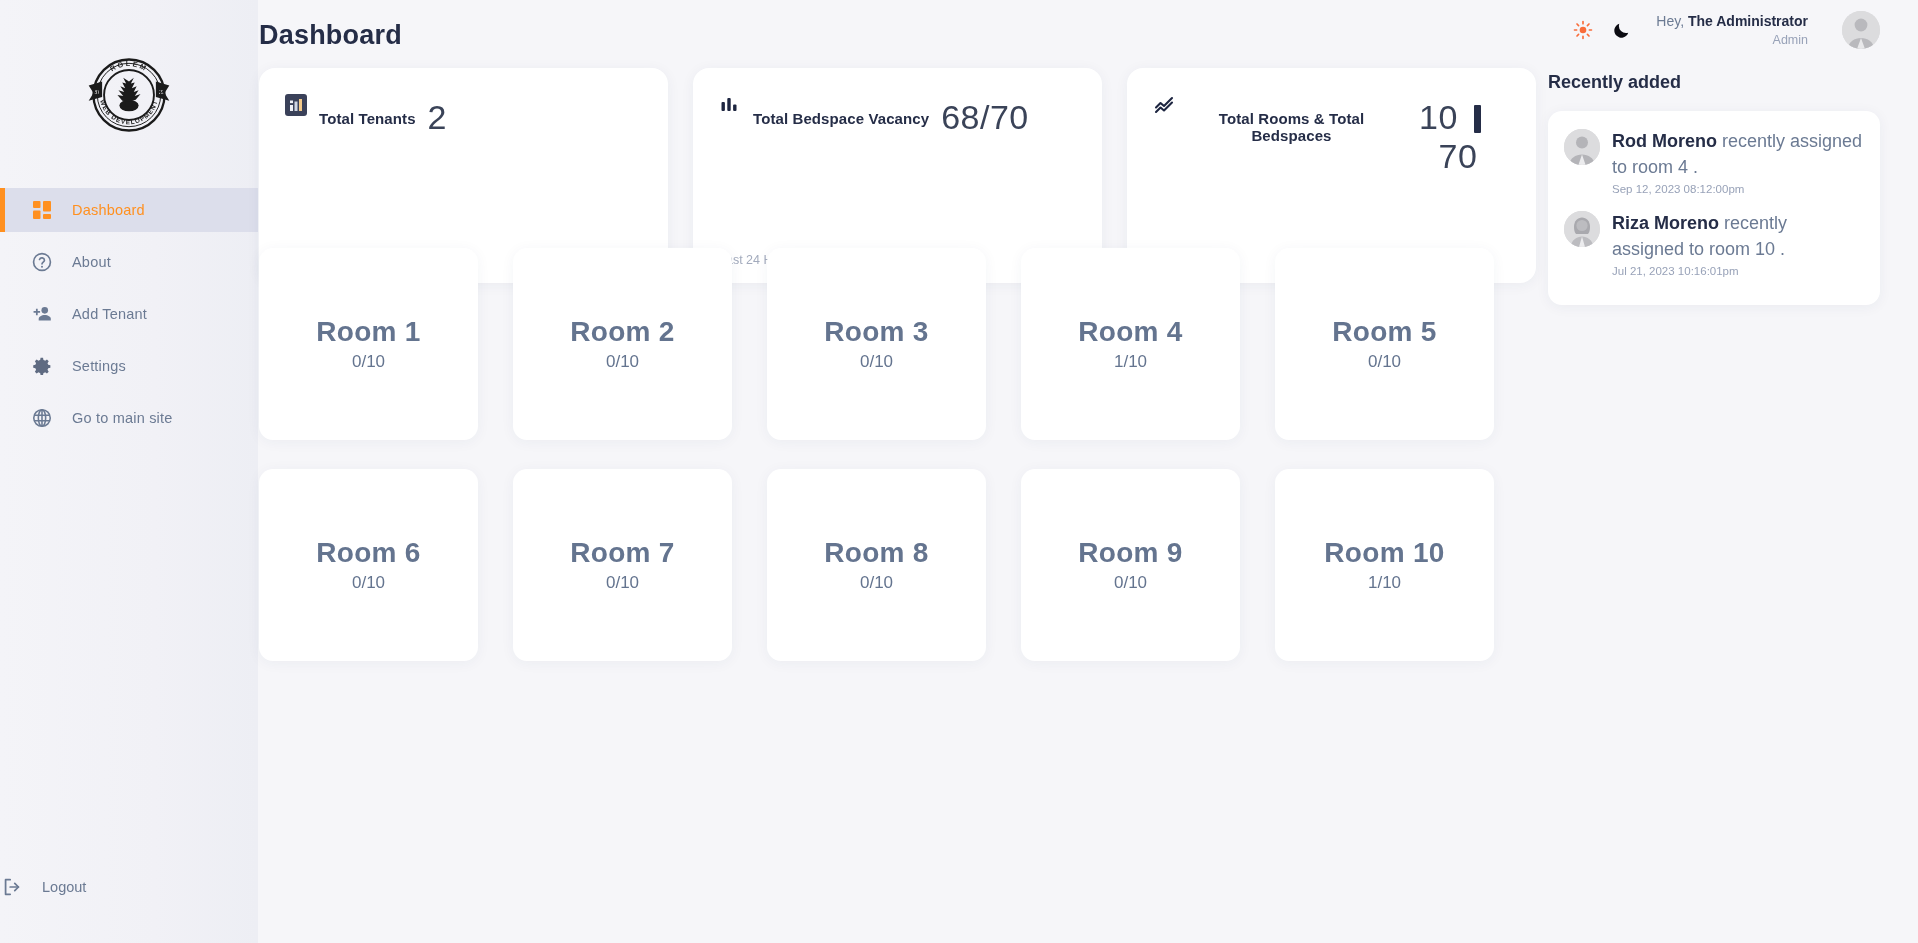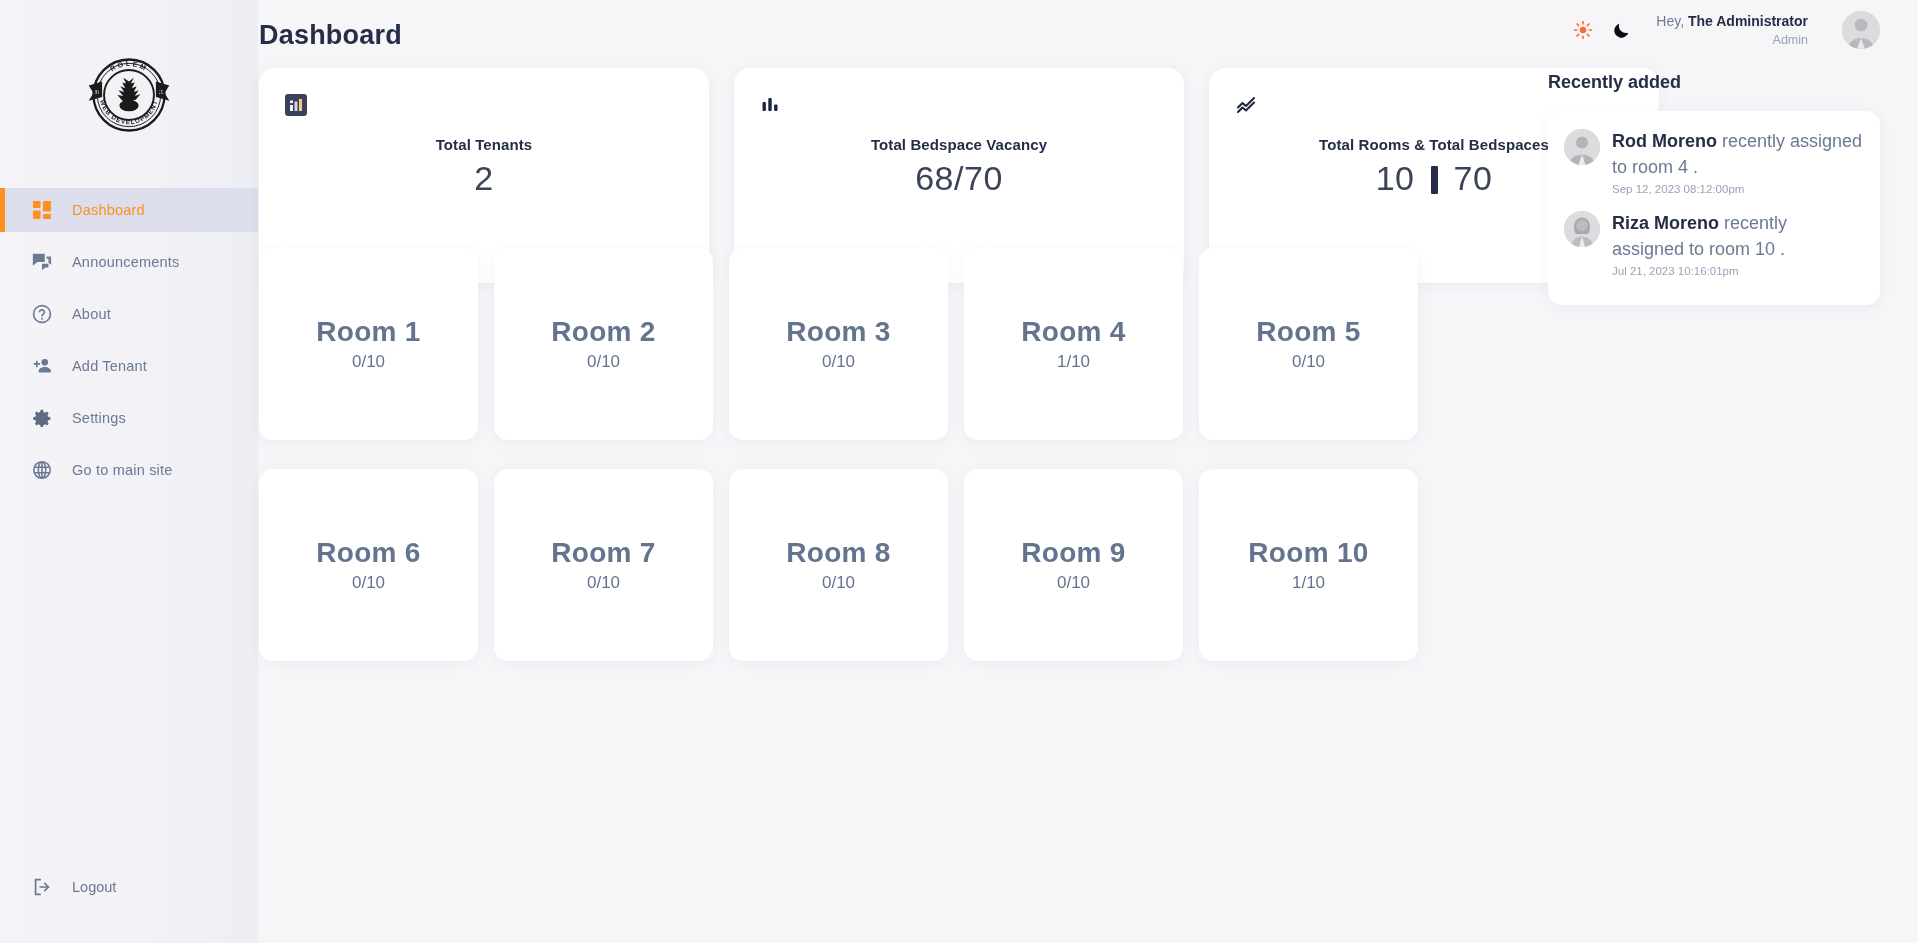--- a/index.html
+++ b/index.html
@@ -30,21 +30,21 @@
   }
   .nav-item .nav-ico { width: 24px; height: 24px; flex:0 0 24px; display:flex; align-items:center; justify-content:center; margin-right: 18px; }
   .nav-item .nav-label { font-size: 14.5px; letter-spacing: .2px; color: #6b7a93; white-space: nowrap; }
   .nav-item.active { background: #dcdeeb; }
   .nav-item.active::before {
     content:""; position:absolute; left:0; top:0; bottom:0; width: 5px; background: #ff9020;
   }
   .nav-item.active .nav-label { color: #ff9020; }
 
   .spacer { flex: 1 1 auto; }
-  .logout-item { height: 44px; display:flex; align-items:center; padding-left: 30px; margin-bottom: 34px; cursor:pointer; }
+  .logout-item { height: 44px; display:flex; align-items:center; margin-bottom: 34px; cursor:pointer; }
   .logout-item .nav-ico { width:24px; height:24px; flex:0 0 24px; display:flex; align-items:center; justify-content:center; margin-right:18px; }
   .logout-item .nav-label { font-size:14.5px; color:#6b7a93; }
 
   
   .main { flex: 1 1 auto; position: relative; padding: 0; }
 
   .page-title {
     position: absolute; left: 1px; top: 20px;
     font-size: 27px; font-weight: 700; color: #252d47; letter-spacing: .2px;
   }
@@ -63,26 +63,27 @@
     width: 38px; height: 38px; border-radius: 50%;
     background: #dcdcde; overflow: hidden; position: relative; flex: 0 0 38px;
   }
 
   
   .stats-row {
     position: absolute; left: 1px; top: 68px;
     display: flex; gap: 25px;
   }
   .stat-card {
-    width: 450px; height: 215px;
+    width: 409px; height: 215px;
     background: #ffffff; border-radius: 16px;
     box-shadow: 0 2px 14px rgba(40,50,90,.055);
     padding: 24px 26px 18px 26px;
-    display: flex; flex-direction: column;
+    display: flex; flex-direction: row;
     position: relative;
+    gap: 12px;
   }
   .stat-ico { height: 26px; display:flex; align-items:center; }
   .stat-title {
     text-align: center; font-size: 15px; font-weight: 700;
     color: #252d47; margin-top: 18px; letter-spacing: .1px;
   }
   .stat-value {
     text-align: center; font-size: 34px; color: #3a4358;
     font-weight: 400; margin-top: 6px; letter-spacing: .5px;
   }
@@ -109,21 +110,21 @@
   .r-avatar { width: 36px; height: 36px; border-radius: 50%; background:#dcdcde; flex:0 0 36px; overflow:hidden; position:relative; }
   .r-body { flex: 1 1 auto; }
   .r-text { font-size: 18px; line-height: 1.42; color: #6b7a93; }
   .r-text b { color: #252d47; font-weight: 700; }
   .r-time { font-size: 11.5px; color: #98a2b8; margin-top: 3px; }
 
   
   .rooms {
     position: absolute; left: 1px; top: 248px;
     display: grid; grid-template-columns: repeat(5, 219px);
-    gap: 29px 16px;
+    gap: 29px 35px;
   }
   .room-card {
     width: 219px; height: 192px;
     background:#fff; border-radius: 14px;
     box-shadow: 0 2px 14px rgba(40,50,90,.05);
     display:flex; flex-direction: column; align-items:center; justify-content:center;
     cursor: pointer;
   }
   .room-name { font-size: 28px; font-weight: 700; color: #64748f; letter-spacing: .3px; }
   .room-occ { font-size: 17px; color: #64748f; margin-top: 4px; }
@@ -175,30 +176,20 @@
               <rect x="1" y="1" width="7.5" height="7" rx="1" fill="#ff9020"></rect>
               <rect x="11" y="1" width="8" height="10.5" rx="1" fill="#ff9020"></rect>
               <rect x="1" y="10.5" width="7.5" height="8.5" rx="1" fill="#ff9020"></rect>
               <rect x="11" y="14" width="8" height="5" rx="1" fill="#ff9020"></rect>
             </svg>
         </span>
         <span class="nav-label">Dashboard</span>
       </div>
 
 
-      <div class="nav-item">
-        <span class="nav-ico">
-          <svg width="22" height="22" viewBox="0 0 24 24" fill="#6b7a93">
-              <path d="M2 3h13v9H7l-5 4V3z"></path>
-              <path d="M17 6h5v9l-3-2.2V8.5h-2V6z" opacity=".95"></path>
-              <path d="M11 14h8v4h-3.2L12 20.6V14z"></path>
-            </svg>
-        </span>
-        <span class="nav-label">Announcements</span>
-      </div>
 
       <div class="nav-item">
         <span class="nav-ico">
           <svg width="22" height="22" viewBox="0 0 24 24" fill="none" stroke="#6b7a93" stroke-width="1.8">
               <circle cx="12" cy="12" r="9.2"></circle>
               <path d="M9.3 9.2a2.8 2.8 0 0 1 5.4.9c0 1.9-2.7 2.2-2.7 4" stroke-linecap="round"></path>
               <circle cx="12" cy="17.2" r="1.1" fill="#6b7a93" stroke="none"></circle>
             </svg>
         </span>
         <span class="nav-label">About</span>

